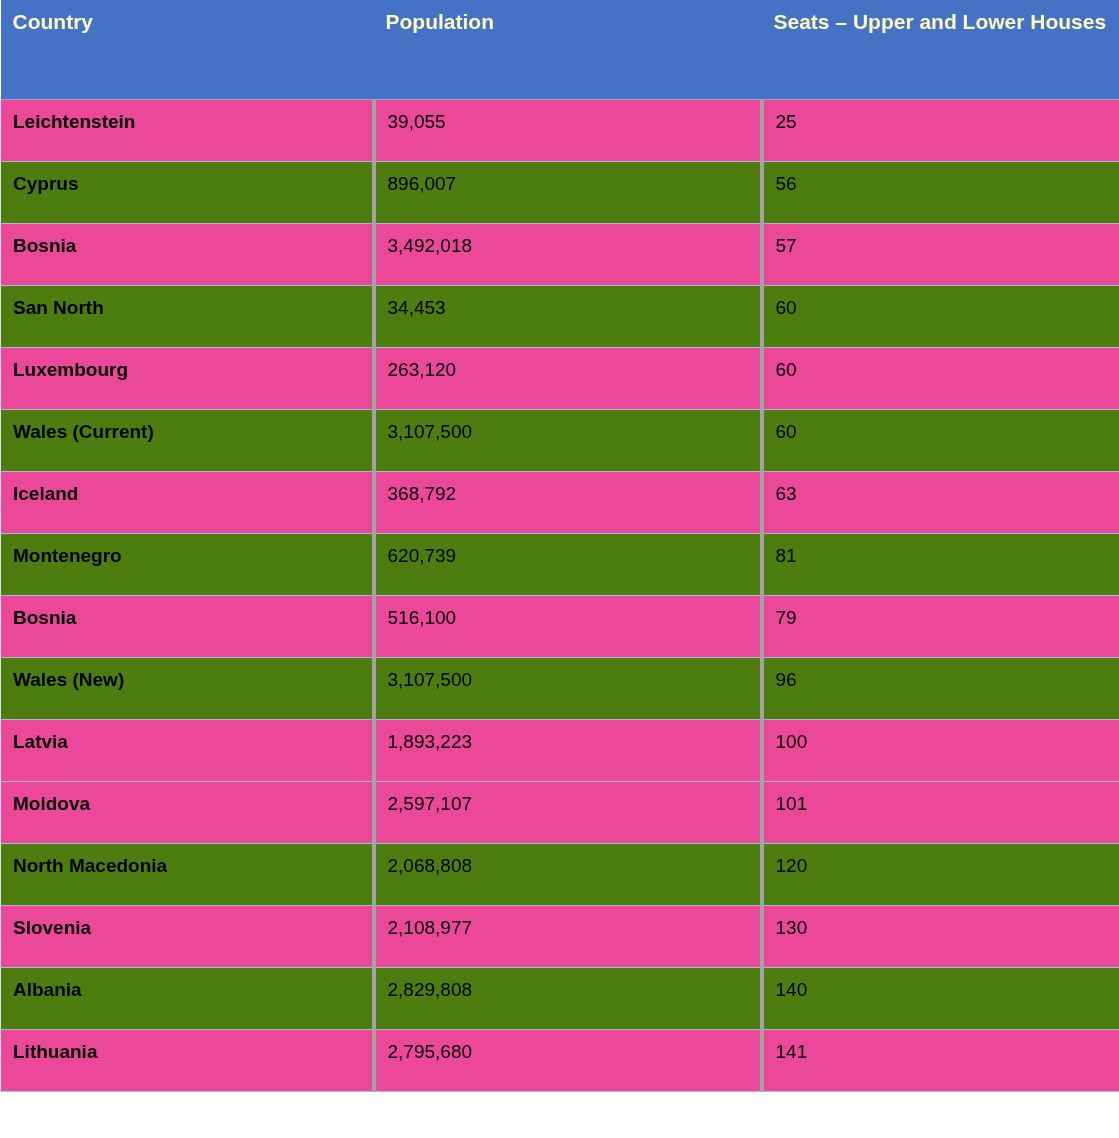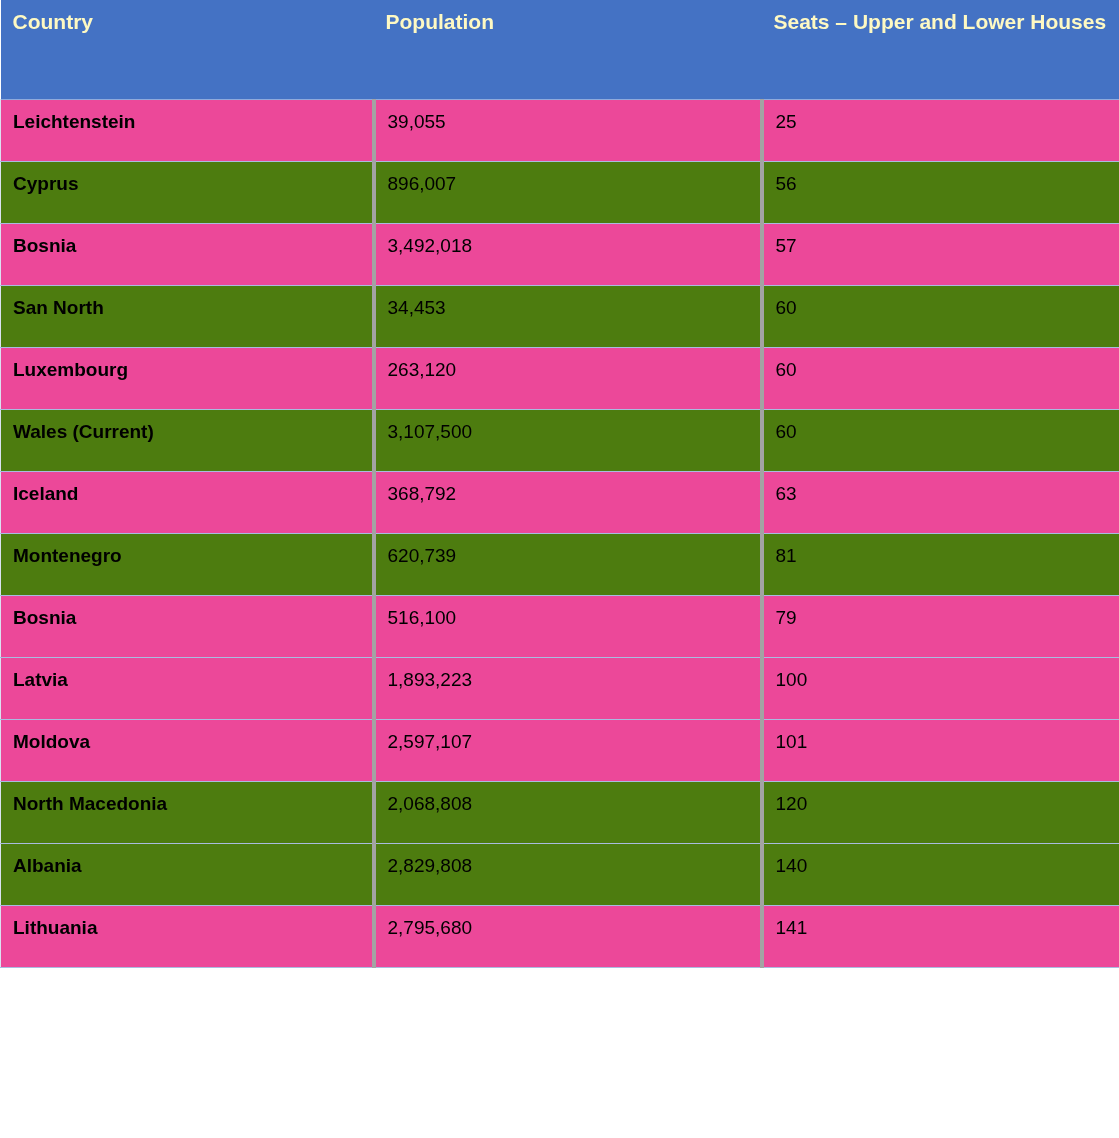--- a/index.html
+++ b/index.html
@@ -122,35 +122,45 @@
       <tr class="plain">
         <td class="col-country">Montenegro</td>
         <td class="col-population">620,739</td>
         <td class="col-seats">81</td>
       </tr>
       <tr class="shaded">
         <td class="col-country">Bosnia</td>
         <td class="col-population">516,100</td>
         <td class="col-seats">79</td>
       </tr>
+      <tr class="plain">
+        <td class="col-country">Wales (New)</td>
+        <td class="col-population">3,107,500</td>
+        <td class="col-seats">96</td>
+      </tr>
       <tr class="shaded">
         <td class="col-country">Latvia</td>
         <td class="col-population">1,893,223</td>
         <td class="col-seats">100</td>
       </tr>
       <tr class="shaded">
         <td class="col-country">Moldova</td>
         <td class="col-population">2,597,107</td>
         <td class="col-seats">101</td>
       </tr>
       <tr class="plain">
         <td class="col-country">North Macedonia</td>
         <td class="col-population">2,068,808</td>
         <td class="col-seats">120</td>
       </tr>
+      <tr class="shaded">
+        <td class="col-country">Slovenia</td>
+        <td class="col-population">2,108,977</td>
+        <td class="col-seats">130</td>
+      </tr>
       <tr class="plain">
         <td class="col-country">Albania</td>
         <td class="col-population">2,829,808</td>
         <td class="col-seats">140</td>
       </tr>
       <tr class="shaded">
         <td class="col-country">Lithuania</td>
         <td class="col-population">2,795,680</td>
         <td class="col-seats">141</td>
       </tr>

